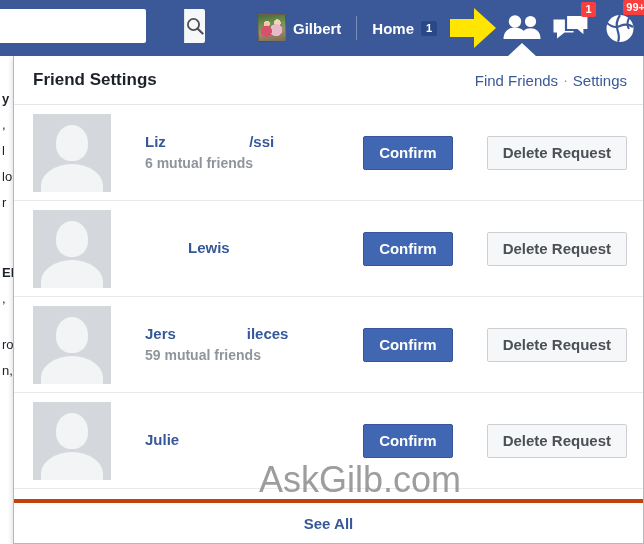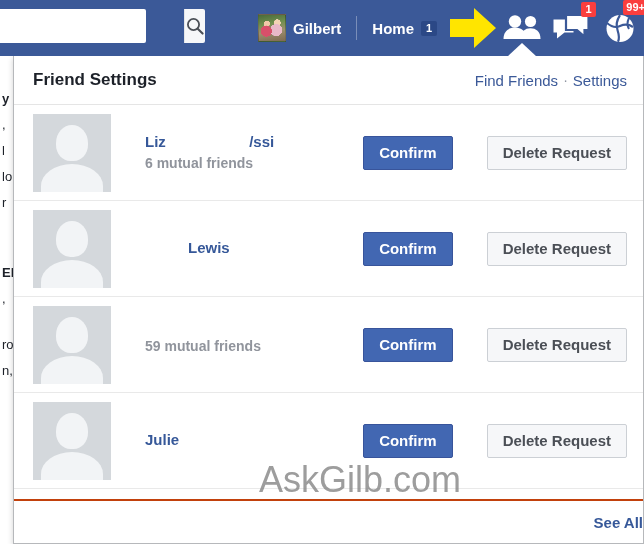--- a/index.html
+++ b/index.html
@@ -311,25 +311,25 @@
     font-weight: bold;
     color: #1d2129;
     clip-path: inset(0 0 88% 0);
   }
   #dd-footer {
     position: absolute;
     left: 0;
     bottom: 0;
     width: 100%;
     height: 44px;
-    border-top: 2px solid #c2410c;
-    background: #ffffff;
-    display: flex;
-    align-items: center;
-    justify-content: flex-end;
+    border-top: 4px solid #c2410c;
+    background: #ffffff;
+    display: flex;
+    align-items: center;
+    justify-content: center;
     box-sizing: border-box;
   }
   #see-all {
     font-size: 15px;
     font-weight: bold;
     color: #365899;
     cursor: pointer;
   }
 
   
@@ -407,20 +407,21 @@
         <div class="btn btn-delete">Delete Request</div>
       </div>
     </div>
 
     <div class="req-row">
       <div class="avatar">
         <div class="head"></div>
         <div class="body"></div>
       </div>
       <div class="req-info">
+        <div class="req-name">Jers                 ileces</div>
         <div class="req-mutual">59 mutual friends</div>
       </div>
       <div class="req-actions">
         <div class="btn btn-confirm">Confirm</div>
         <div class="btn btn-delete">Delete Request</div>
       </div>
     </div>
 
     <div class="req-row">
       <div class="avatar">

